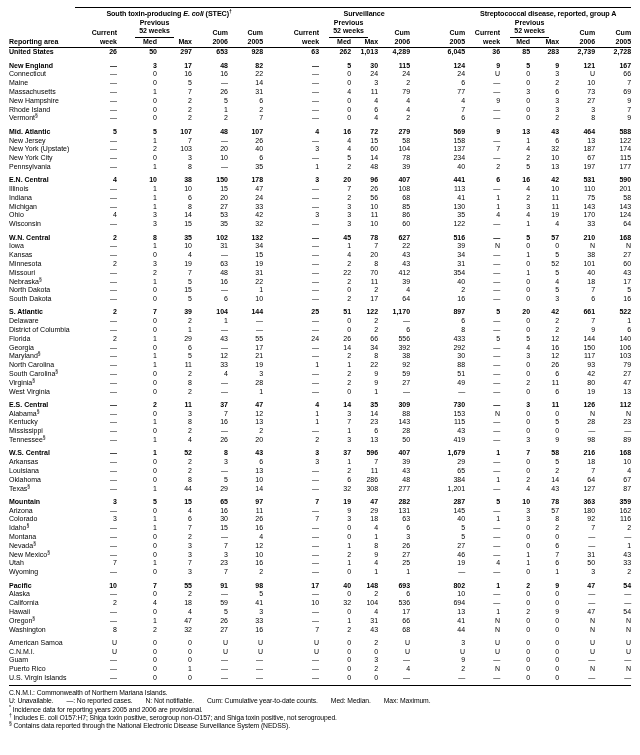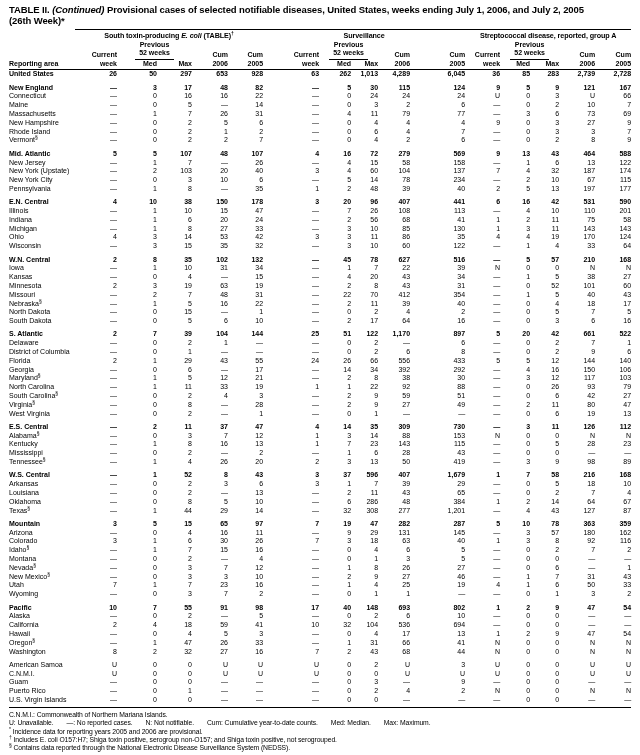--- a/index.html
+++ b/index.html
@@ -32,23 +32,20 @@
 
   .footnotes { margin-top:3px; font-size:6.8px; line-height:8.4px; letter-spacing:-0.1px; }
   .legend span { margin-right:13px; }
   .fnote { padding-left:5px; text-indent:-5px; }
 </style>
 </head>
 <body>
 
 <div class="page">
 
-  <div class="title"><span>TABLE II. </span><span class="cont">(Continued)</span><span> Provisional cases of selected notifiable diseases, United States, weeks ending July 1, 2006, and July 2, 2005</span><br>
-    <span>(26th Week)*</span>
-  </div>
 
   <table class="main">
     <colgroup>
       <col style="width:66px">
       <col style="width:42px">
         <col style="width:40px">
         <col style="width:35px">
         <col style="width:36px">
         <col style="width:35px">
       <col style="width:56px">
@@ -58,21 +55,21 @@
         <col style="width:55px">
       <col style="width:35px">
         <col style="width:30px">
         <col style="width:29px">
         <col style="width:36px">
         <col style="width:36px">
     </colgroup>
     <thead>
       <tr>
         <td class="label"></td>
-        <td colspan="5" class="grp"><span>South toxin-producing </span><i>E. coli</i><span> (TABLE)</span><sup>†</sup></td>
+        <td colspan="5" class="grp"><span>South toxin-producing </span><i>E. coli</i><span> (STEC)</span><sup>†</sup></td>
         <td colspan="5" class="grp"><span>Surveillance</span></td>
         <td colspan="5" class="grp"><span>Streptococcal disease, reported, group A</span></td>
       </tr>
       <tr>
         <td class="label"></td>
         <td></td>
           <td colspan="2" class="ctr">Previous</td>
           <td></td>
           <td></td>
         <td></td>

